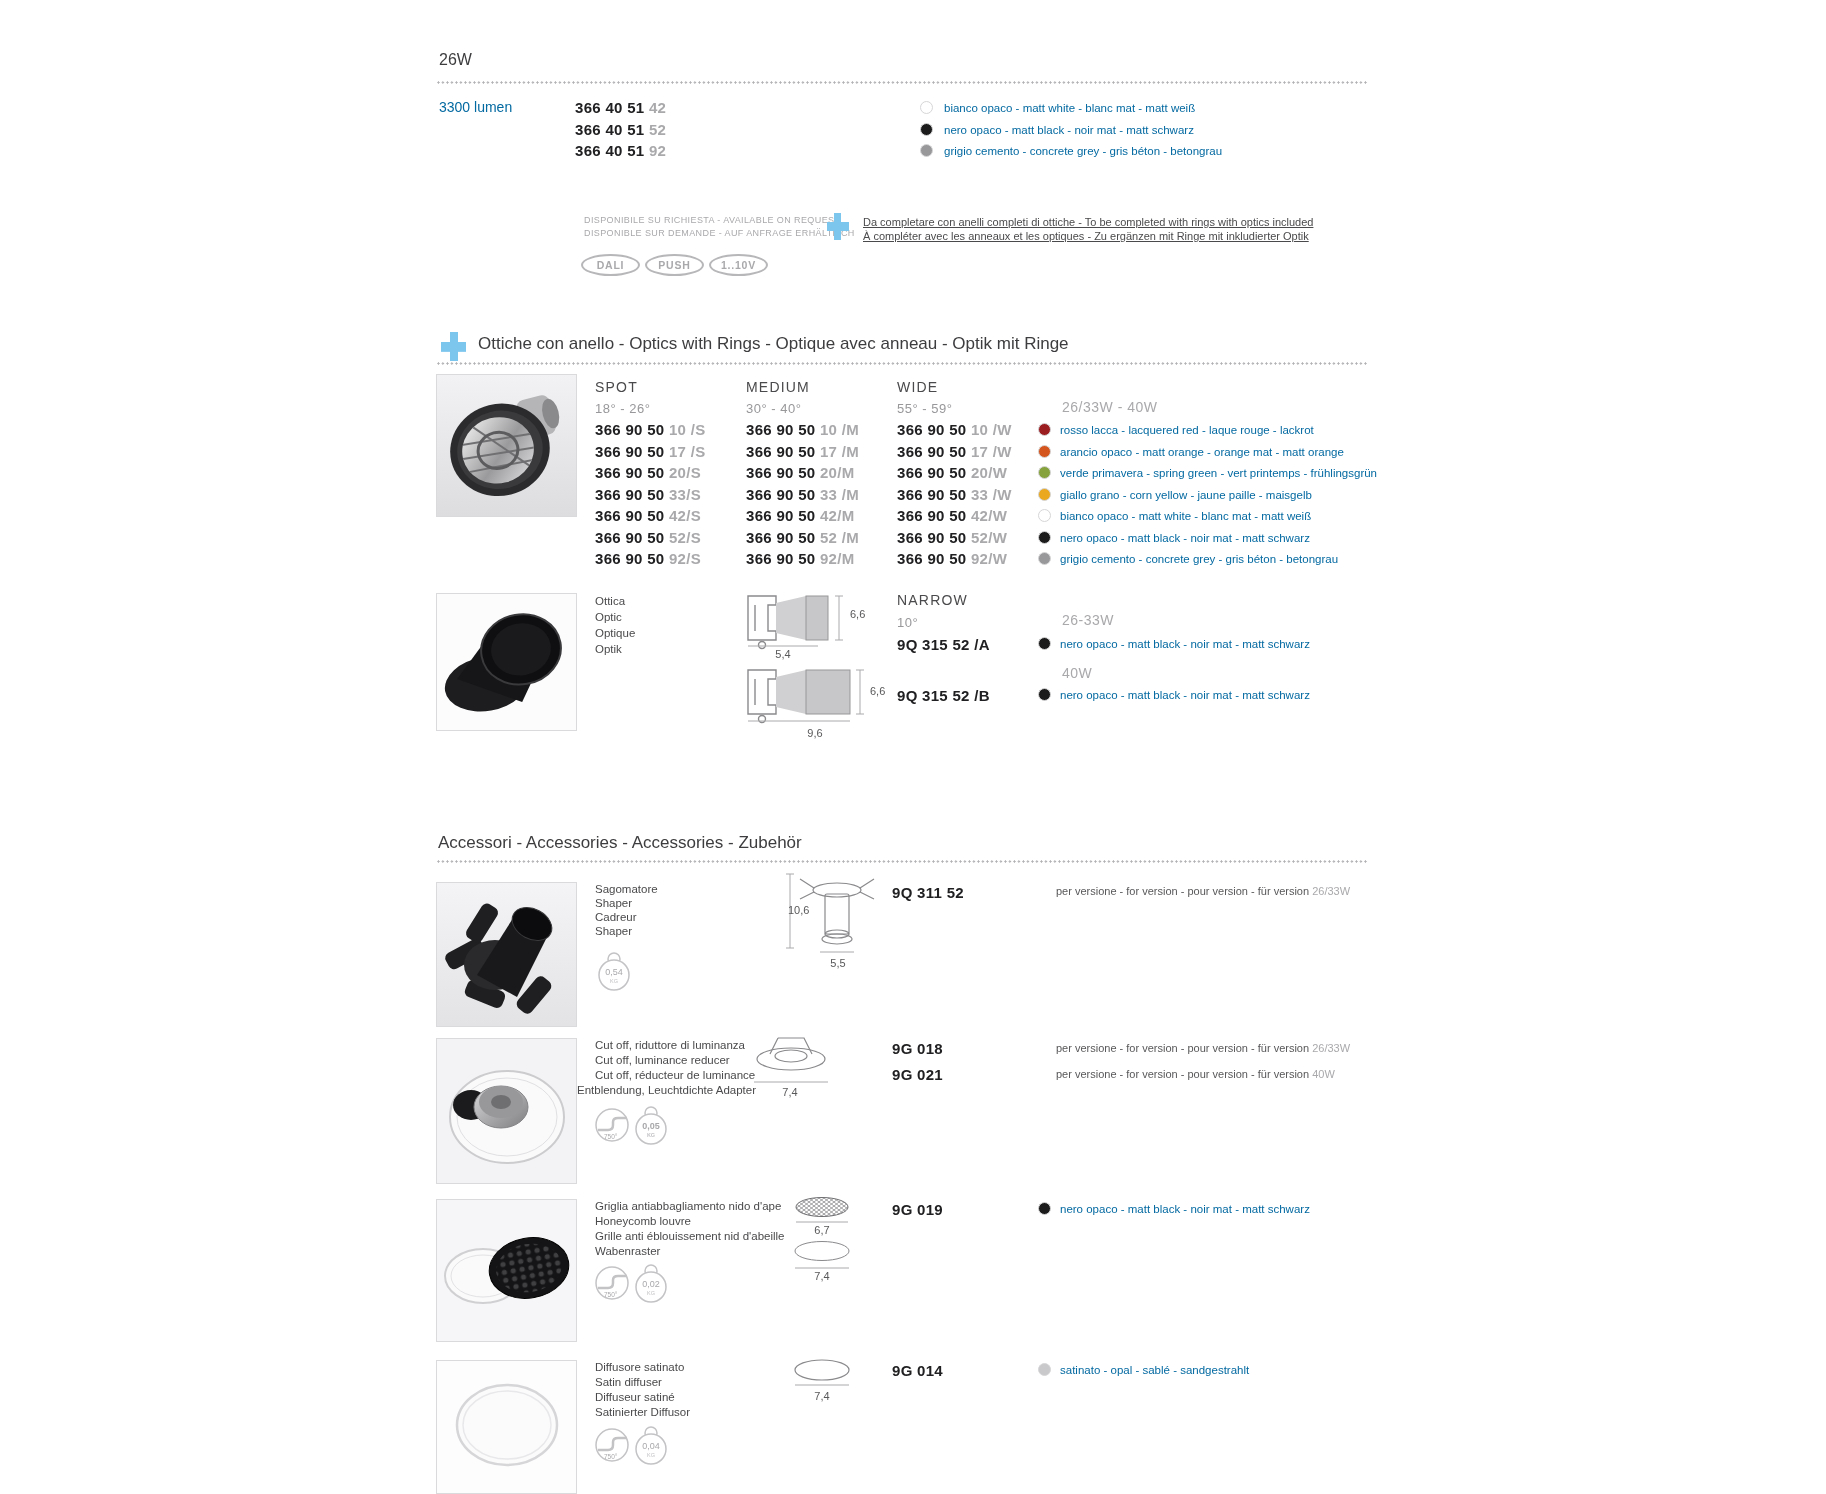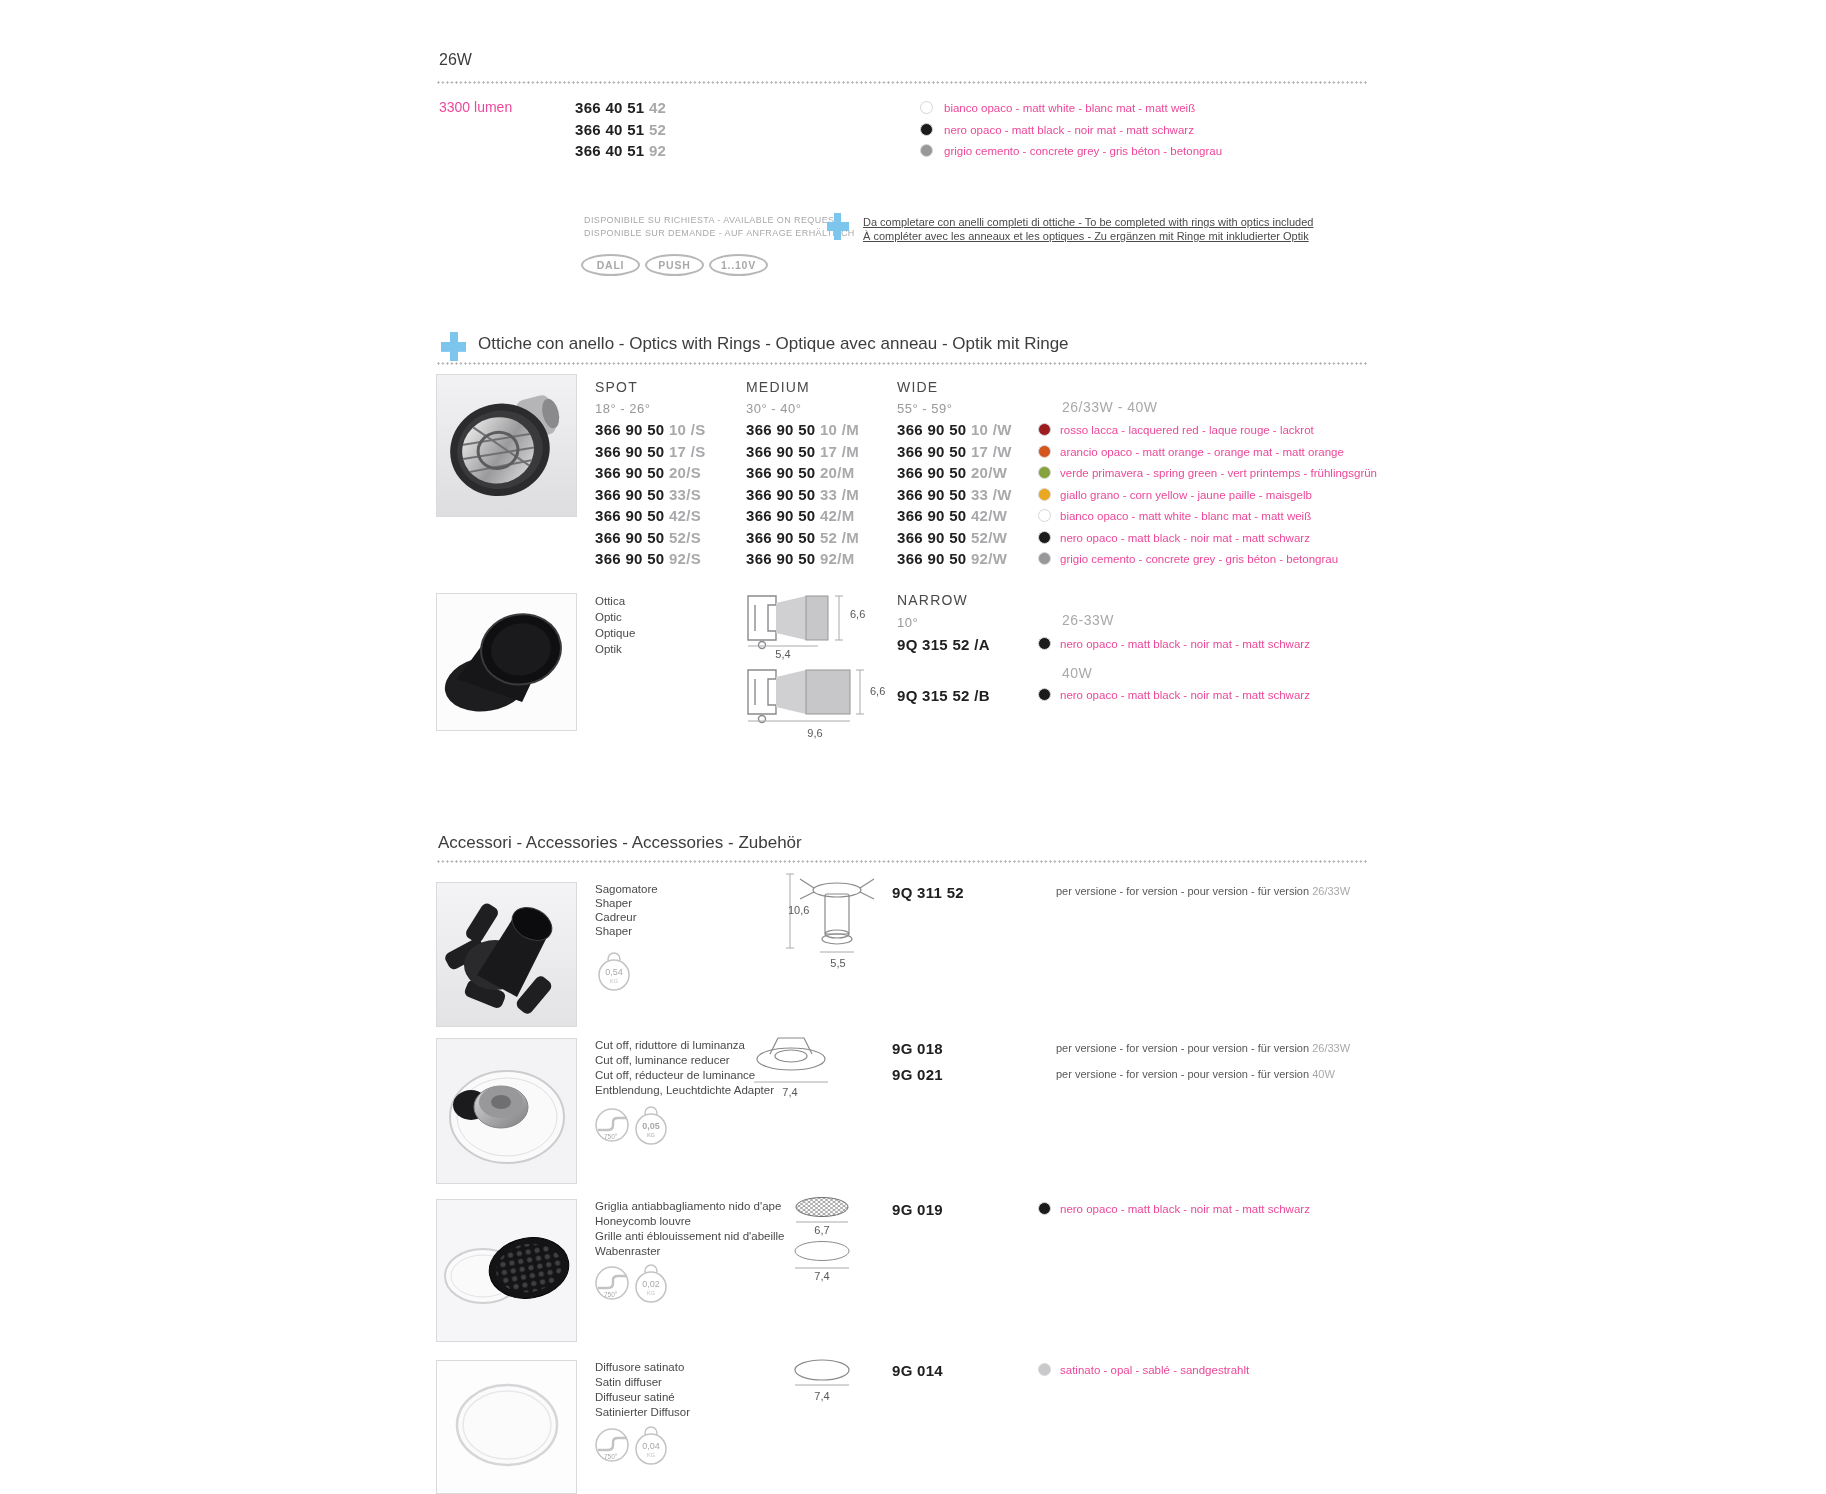--- a/index.html
+++ b/index.html
@@ -8,21 +8,21 @@
   .abs{position:absolute;}
   .dotline{height:3px;background-image:radial-gradient(circle at 1.5px 1.5px,#b2b2b5 1px,transparent 1.2px);
            background-size:4.5px 3px;background-repeat:repeat-x;}
   .bar{background:#ededef;height:23px;display:flex;align-items:center;}
   .bar span{font-size:14px;font-weight:bold;letter-spacing:.4px;color:#3d3d3f;padding-left:7px;}
   .h-watt{font-size:16px;color:#3d3d3f;}
   .sec-title{font-size:17px;color:#3d3d3f;}
   .codeline{font-size:15px;letter-spacing:.3px;white-space:nowrap;}
   .b{font-weight:bold;color:#202022;}
   .sfx{font-weight:bold;color:#a9a9ac;}
-  .lbl{font-size:11.5px;color:#ec4899;white-space:nowrap;}
+  .lbl{font-size:11.5px;color:#0369a1;white-space:nowrap;}
   .lbl4{font-size:11.5px;color:#4a4a4c;line-height:1;white-space:nowrap;}
   .dot{width:13px;height:13px;border-radius:50%;border:1px solid #d6d6d8;box-sizing:border-box;}
   .colhead{font-size:14px;letter-spacing:1.2px;color:#4a4a4c;}
   .angle{font-size:13px;color:#98989b;letter-spacing:.5px;}
   .wgrey{font-size:14px;color:#a9a9ac;letter-spacing:.5px;white-space:nowrap;}
   .tiny{font-size:9px;letter-spacing:.4px;color:#a9a9ac;white-space:nowrap;}
   .note{font-size:11px;color:#4a4a4c;white-space:nowrap;text-decoration:underline;}
   .badge{width:59px;height:22px;border:2px solid #b7b7ba;border-radius:50%;display:flex;align-items:center;
          justify-content:center;font-size:10.5px;font-weight:bold;letter-spacing:.8px;color:#a9a9ac;box-sizing:border-box;}
   .plus{display:block;}
@@ -299,21 +299,21 @@
       <ellipse cx="70" cy="78" rx="50" ry="39" fill="none" stroke="#e0e0e2"></ellipse>
       <ellipse cx="34" cy="66" rx="18" ry="15" fill="#1b1b1d"></ellipse>
       <ellipse cx="64" cy="68" rx="27" ry="21" fill="url(#pm4)" stroke="#848487"></ellipse>
       <ellipse cx="64" cy="63" rx="22" ry="16" fill="#98989b"></ellipse>
       <ellipse cx="64" cy="63" rx="10" ry="7" fill="#6f6f72"></ellipse>
     </svg>
   </div>
   <div class="abs lbl4" style="left:595px;top:1040px;">Cut off, riduttore di luminanza</div>
   <div class="abs lbl4" style="left:595px;top:1055px;">Cut off, luminance reducer</div>
   <div class="abs lbl4" style="left:595px;top:1070px;">Cut off, réducteur de luminance</div>
-  <div class="abs lbl4" style="left:595px;top:1085px;">Entblendung, Leuchtdichte Adapter</div>
+  <div class="abs lbl4" style="left:577px;top:1085px;">Entblendung, Leuchtdichte Adapter</div>
   <div class="abs" style="left:593px;top:1104px;">
     <svg width="38" height="42" viewBox="0 0 38 42">
       <circle cx="19" cy="21" r="16" fill="none" stroke="#c3c3c6" stroke-width="1.5"></circle>
       <path d="M5 26 h10 q5 0 5 -5 v-3 q0 -4 5 -4 h9" fill="none" stroke="#c3c3c6" stroke-width="2.5"></path>
       <text x="11" y="35" font-size="6.5" fill="#a9a9ac">750°</text>
     </svg>
   </div>
   <div class="abs" style="left:633px;top:1104px;font-weight:bold;">
     <svg width="36" height="42" viewBox="0 0 36 42">
       <circle cx="18" cy="9" r="6" fill="none" stroke="#c3c3c6" stroke-width="1.5"></circle>

